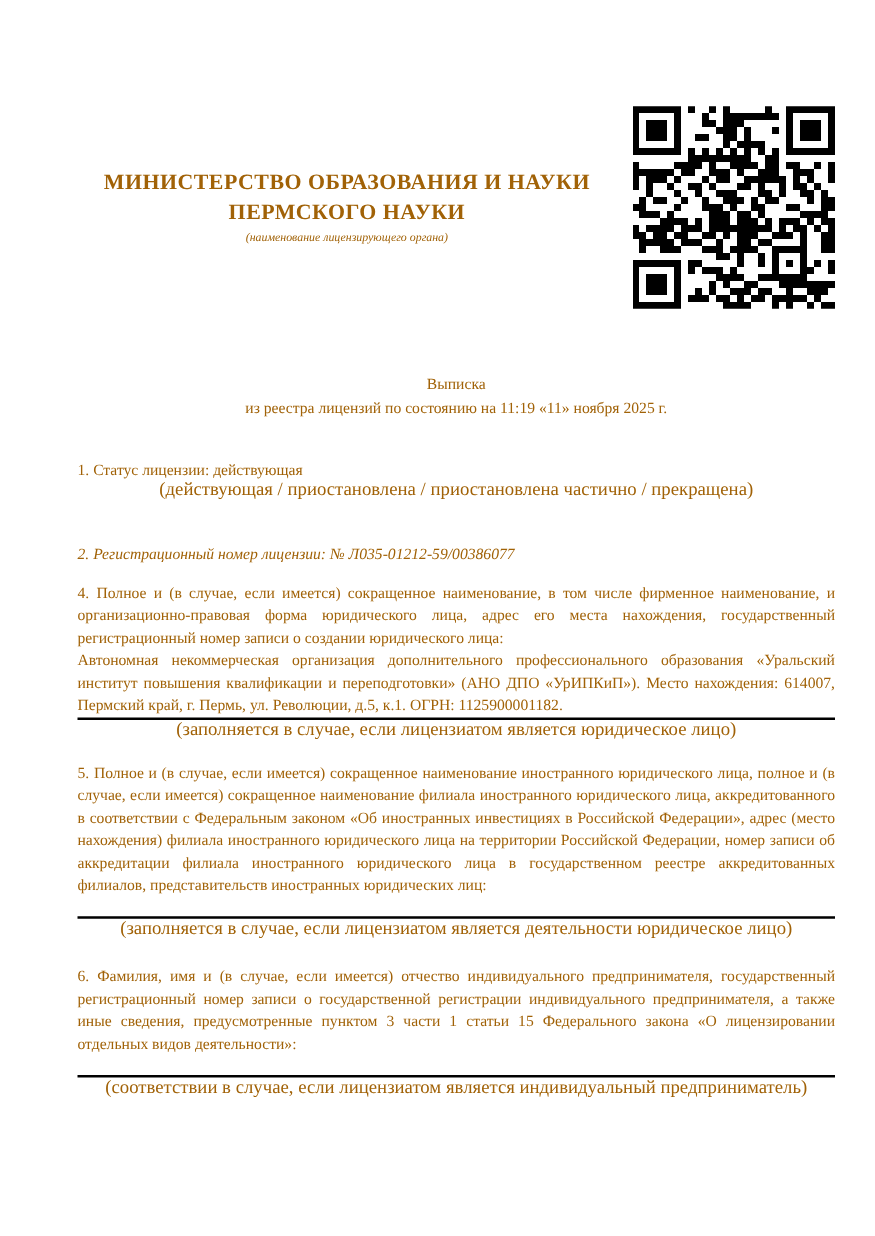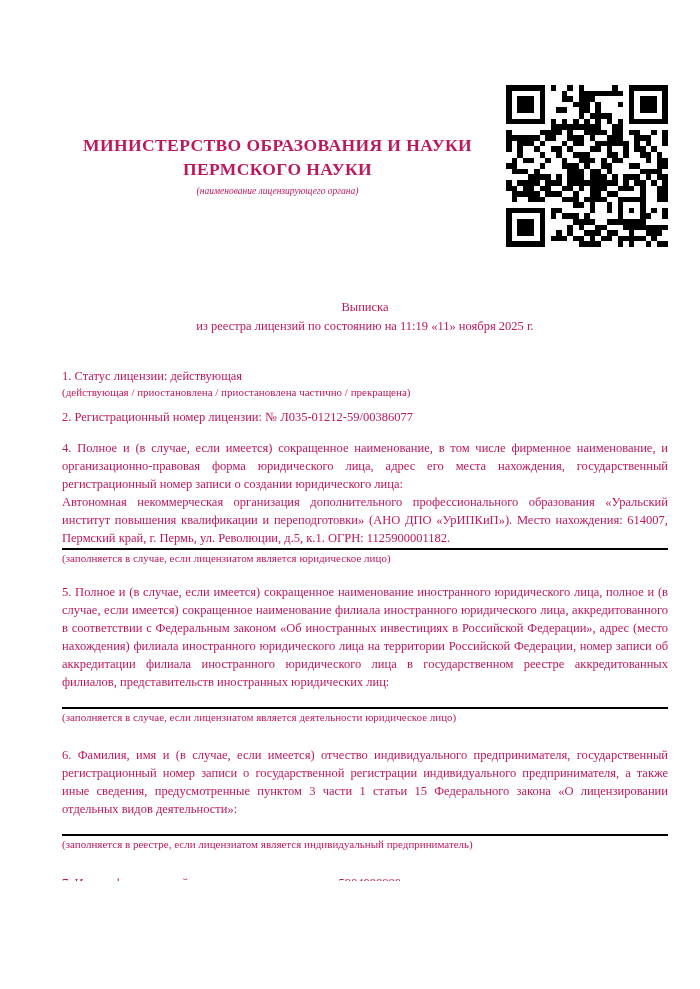--- a/index.html
+++ b/index.html
@@ -1,21 +1,21 @@
 <!DOCTYPE html>
 <html><head>
 <meta charset="utf-8">
 <style>
   html, body { margin: 0; padding: 0; background: #ffffff; }
   .page {
     position: relative;
     width: 700px;
     height: 881px;
     background: #ffffff;
-    color: #be185d;
+    color: #a16207;
     font-family: "Liberation Serif", "DejaVu Serif", serif;
     overflow: hidden;
     border-radius: 20px;
   }
 
   
   .header {
     position: absolute;
     left: 45px;
     top: 133px;
@@ -52,29 +52,30 @@
     top: 298px;
     width: 606px;
     font-size: 12.5px;
     line-height: 18px;
   }
   .doc-title { text-align: center; line-height: 19px; }
 
   .item .line { line-height: 18px; }
   .para { text-align: justify; line-height: 18px; }
   .caption {
-    font-size: 11px;
+    font-size: 15px;
     line-height: 13px;
+    text-align: center;
     margin-top: 2px;
   }
   .rule { border-top: 2px solid #000000; height: 0; }
 
   .i1 { margin-top: 31px; }
   .i1 .caption { margin-top: 1px; }
-  .i2 { margin-top: 9px; }
+  .i2 { margin-top: 35px; font-style: italic; }
   .i3 { margin-top: 15px; }
   .i4 { margin-top: 13px; }
   .i4 .rule { margin-top: 1px; }
   .i5 { margin-top: 18px; }
   .i5 .rule { margin-top: 16px; }
   .i6 { margin-top: 22px; }
   .i6 .rule { margin-top: 16px; }
   .i7 { margin-top: 23px; }
 
   .page-number {
@@ -130,21 +131,21 @@
 
     <div class="item i5">
       <div class="para">5. Полное и (в случае, если имеется) сокращенное наименование иностранного юридического лица, полное и (в случае, если имеется) сокращенное наименование филиала иностранного юридического лица, аккредитованного в соответствии с Федеральным законом «Об иностранных инвестициях в Российской Федерации», адрес (место нахождения) филиала иностранного юридического лица на территории Российской Федерации, номер записи об аккредитации филиала иностранного юридического лица в государственном реестре аккредитованных филиалов, представительств иностранных юридических лиц:</div>
       <div class="rule"></div>
       <div class="caption">(заполняется в случае, если лицензиатом является деятельности юридическое лицо)</div>
     </div>
 
     <div class="item i6">
       <div class="para">6. Фамилия, имя и (в случае, если имеется) отчество индивидуального предпринимателя, государственный регистрационный номер записи о государственной регистрации индивидуального предпринимателя, а также иные сведения, предусмотренные пунктом 3 части 1 статьи 15 Федерального закона «О лицензировании отдельных видов деятельности»:</div>
       <div class="rule"></div>
-      <div class="caption">(заполняется в реестре, если лицензиатом является индивидуальный предприниматель)</div>
+      <div class="caption">(соответствии в случае, если лицензиатом является индивидуальный предприниматель)</div>
     </div>
 
     <div class="item i7">
       <div class="line">7. Идентификационный номер налогоплательщика: 5904988880</div>
     </div>
 
   </div>
 
   <div class="page-number">1</div>
 

